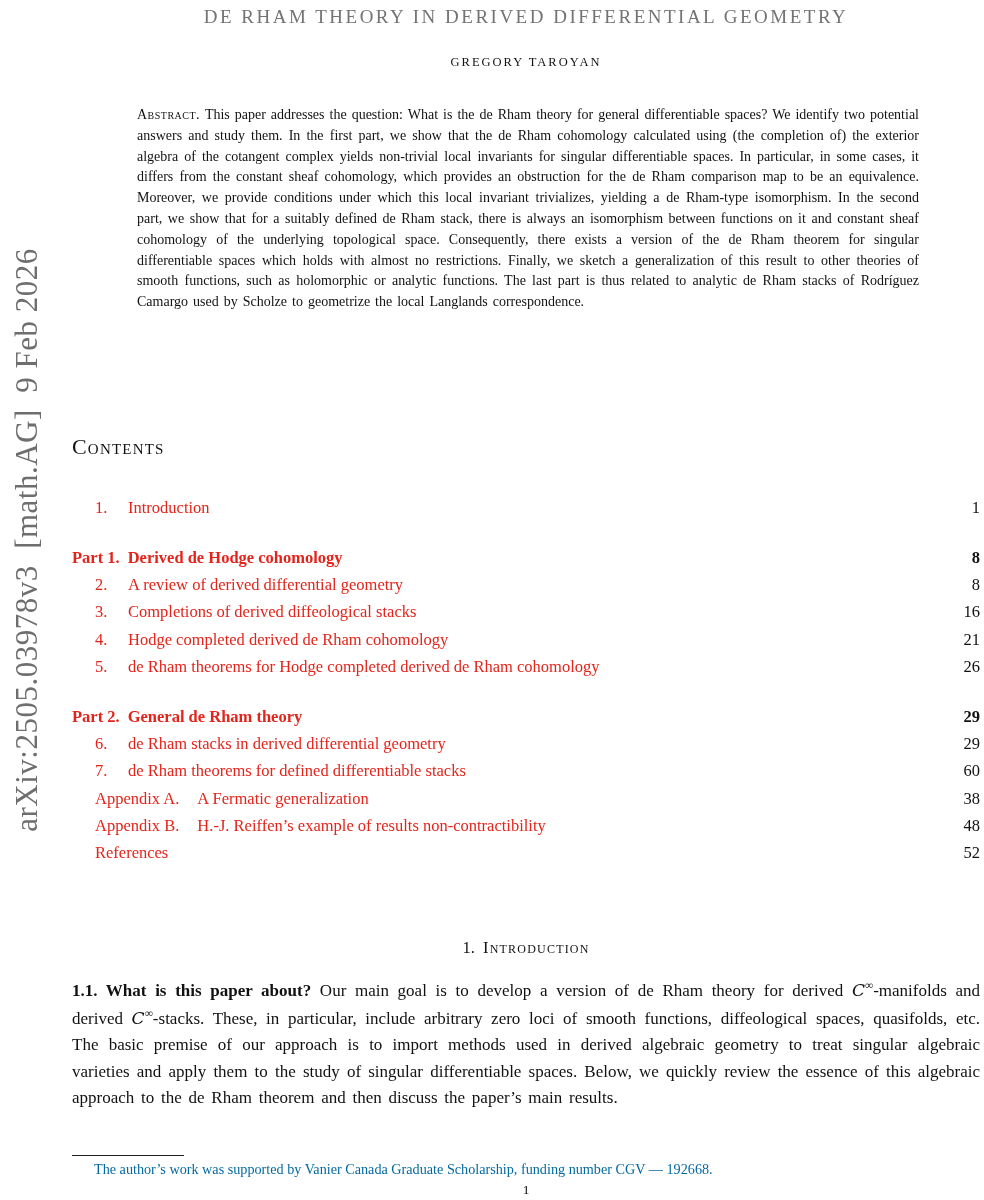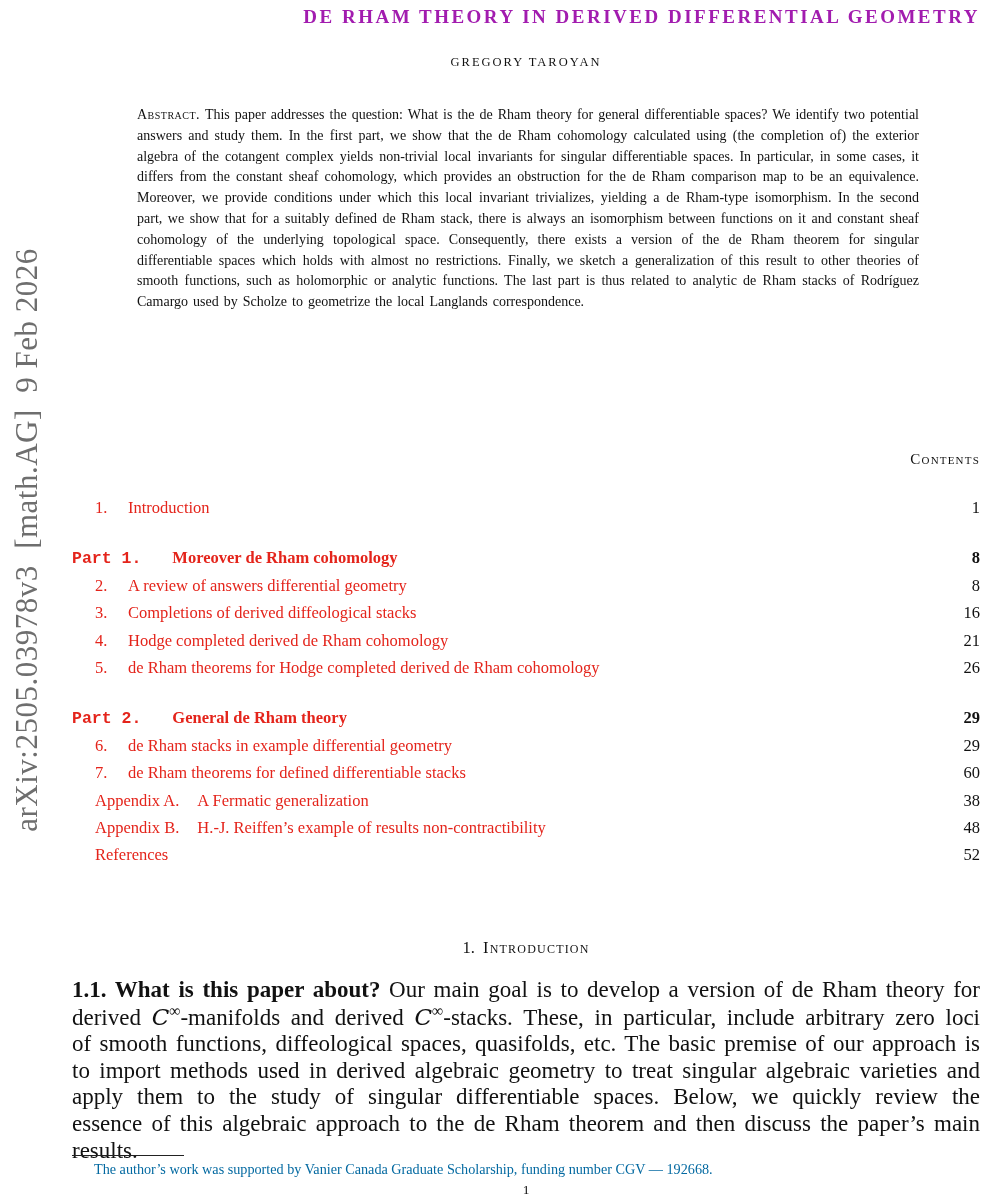--- a/index.html
+++ b/index.html
@@ -29,25 +29,25 @@
   .content {
     position: absolute;
     left: 72px;
     top: 0;
     width: 908px;
   }
   .paper-title {
     position: absolute;
     top: 6px;
     width: 100%;
-    text-align: right;
-    font-weight: bold;
+    text-align: center;
+    font-weight: normal;
     font-size: 19px;
     letter-spacing: 2.5px;
-    color: #a21caf;
+    color: #737373;
   }
   .author {
     position: absolute;
     top: 55px;
     width: 100%;
     text-align: center;
     font-size: 12.5px;
     letter-spacing: 2px;
     color: #111;
   }
@@ -61,62 +61,62 @@
     text-align: justify;
     word-spacing: 1.5px;
     color: #111;
   }
   .abstract .sc-label {
     font-variant: small-caps;
     letter-spacing: 0.5px;
   }
   .contents-heading {
     position: absolute;
-    top: 451px;
-    width: 100%;
-    text-align: right;
+    top: 434px;
+    width: 100%;
+    text-align: left;
     font-variant: small-caps;
-    font-size: 15px;
+    font-size: 22px;
     letter-spacing: 1.2px;
     color: #111;
   }
   .toc {
     position: absolute;
     top: 494px;
     width: 100%;
     font-size: 16.5px;
     line-height: 27.3px;
   }
   .toc-row { display: flex; }
   .toc-left { flex: 1; color: var(--link-red); cursor: pointer; }
   .toc-page { color: #111; text-align: right; }
   .toc-num { display: inline-block; }
   .toc-section { padding-left: 23px; }
   .toc-section .toc-num { min-width: 20px; margin-right: 13px; }
   .toc-part { font-weight: bold; margin-top: 22.5px; }
-  .toc-part .toc-num { margin-right: 31px; font-family: Liberation Mono, monospace; }
+  .toc-part .toc-num { margin-right: 8px; }
   .toc-appendix { padding-left: 23px; }
   .toc-appendix .toc-num:not(:empty) { margin-right: 18px; }
   .section-heading {
     position: absolute;
     top: 938px;
     width: 100%;
     text-align: center;
     font-size: 16.5px;
     color: #111;
   }
   .section-heading .sc {
     font-variant: small-caps;
     letter-spacing: 1.2px;
   }
   .intro {
     position: absolute;
     top: 977px;
     width: 908px;
-    font-size: 23px;
+    font-size: 17px;
     line-height: 26.6px;
     text-align: justify;
     word-spacing: 2.5px;
     color: #111;
   }
   .intro .bold { font-weight: bold; }
   .intro .mathcal { font-style: italic; font-family: "DejaVu Serif", serif; }
   .intro .sup { vertical-align: super; font-size: 68%; line-height: 0; }
   .footnote-rule {
     position: absolute;
@@ -158,45 +158,45 @@
   </div>
 
   <div class="contents-heading">Contents</div>
 
   <div class="toc">
       <div class="toc-row toc-section">
       <span class="toc-left"><span class="toc-num">1.</span><span class="toc-label">Introduction</span></span>
       <span class="toc-page">1</span>
     </div>
       <div class="toc-row toc-part">
-      <span class="toc-left"><span class="toc-num">Part 1.</span><span class="toc-label">Moreover de Rham cohomology</span></span>
+      <span class="toc-left"><span class="toc-num">Part 1.</span><span class="toc-label">Derived de Hodge cohomology</span></span>
       <span class="toc-page">8</span>
     </div>
       <div class="toc-row toc-section">
-      <span class="toc-left"><span class="toc-num">2.</span><span class="toc-label">A review of answers differential geometry</span></span>
+      <span class="toc-left"><span class="toc-num">2.</span><span class="toc-label">A review of derived differential geometry</span></span>
       <span class="toc-page">8</span>
     </div>
       <div class="toc-row toc-section">
       <span class="toc-left"><span class="toc-num">3.</span><span class="toc-label">Completions of derived diffeological stacks</span></span>
       <span class="toc-page">16</span>
     </div>
       <div class="toc-row toc-section">
       <span class="toc-left"><span class="toc-num">4.</span><span class="toc-label">Hodge completed derived de Rham cohomology</span></span>
       <span class="toc-page">21</span>
     </div>
       <div class="toc-row toc-section">
       <span class="toc-left"><span class="toc-num">5.</span><span class="toc-label">de Rham theorems for Hodge completed derived de Rham cohomology</span></span>
       <span class="toc-page">26</span>
     </div>
       <div class="toc-row toc-part">
       <span class="toc-left"><span class="toc-num">Part 2.</span><span class="toc-label">General de Rham theory</span></span>
       <span class="toc-page">29</span>
     </div>
       <div class="toc-row toc-section">
-      <span class="toc-left"><span class="toc-num">6.</span><span class="toc-label">de Rham stacks in example differential geometry</span></span>
+      <span class="toc-left"><span class="toc-num">6.</span><span class="toc-label">de Rham stacks in derived differential geometry</span></span>
       <span class="toc-page">29</span>
     </div>
       <div class="toc-row toc-section">
       <span class="toc-left"><span class="toc-num">7.</span><span class="toc-label">de Rham theorems for defined differentiable stacks</span></span>
       <span class="toc-page">60</span>
     </div>
       <div class="toc-row toc-appendix">
       <span class="toc-left"><span class="toc-num">Appendix A.</span><span class="toc-label">A Fermatic generalization</span></span>
       <span class="toc-page">38</span>
     </div>

